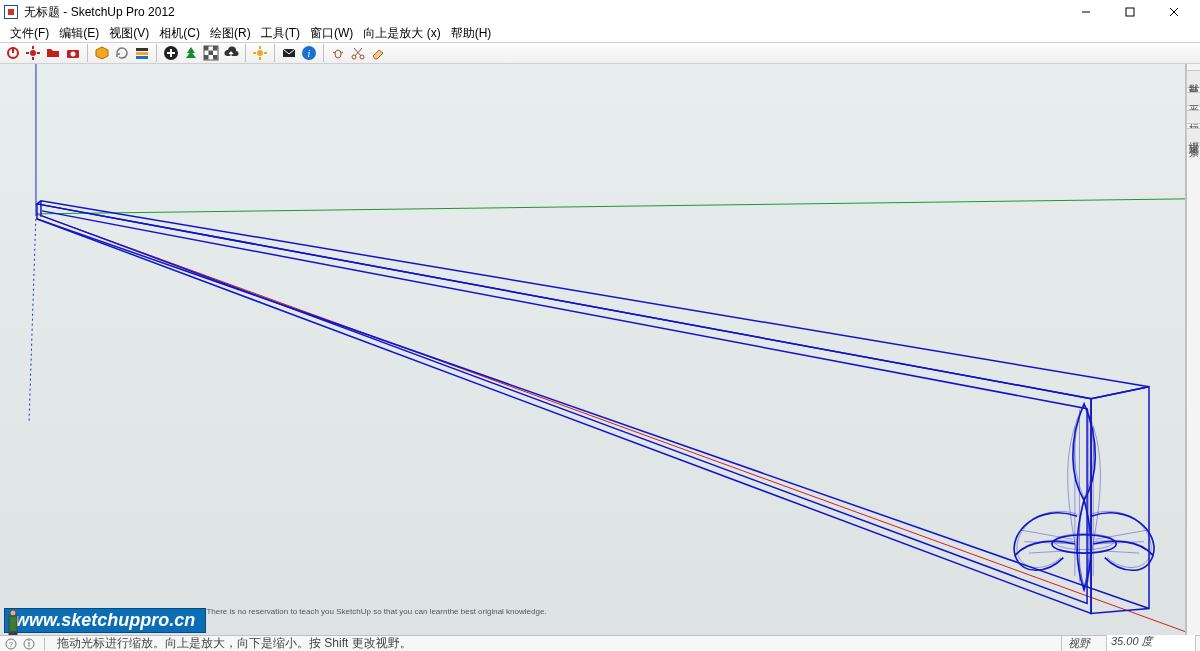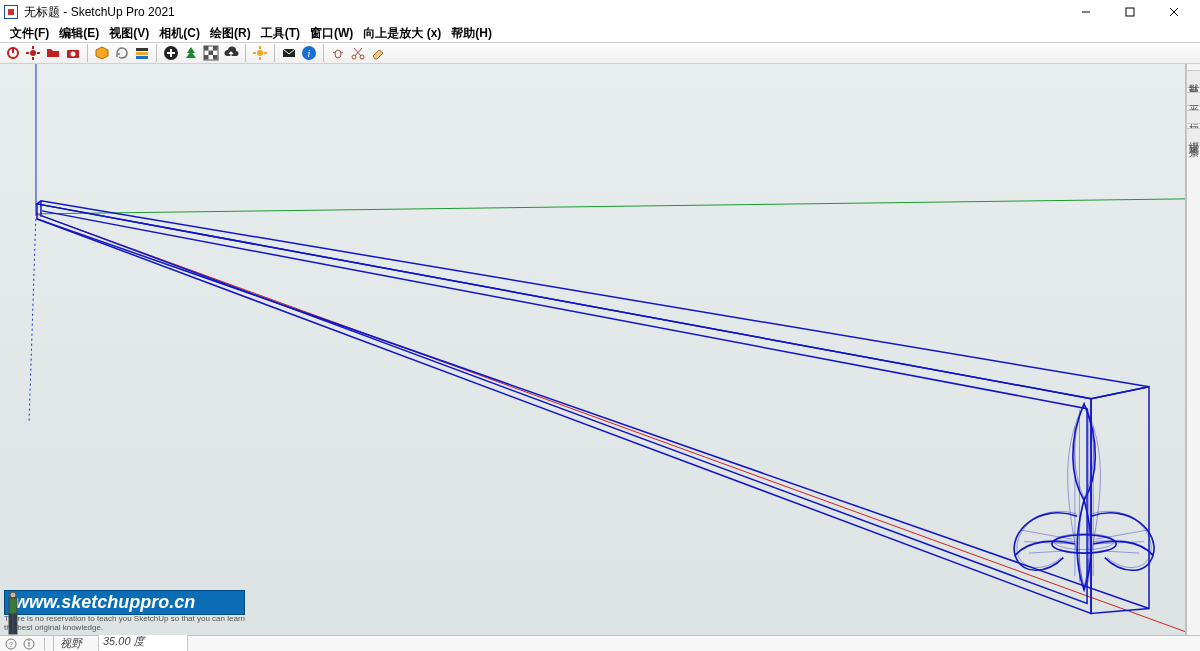--- a/index.html
+++ b/index.html
@@ -36,21 +36,20 @@
   .win-btn svg { width:10px; height:10px; stroke:#000; stroke-width:1; fill:none; }
 
   
   .menu-bar {
     height: 18px;
     display: flex;
     align-items: center;
     gap: 2px;
     padding-left: 6px;
     font-size: 12px;
-    font-weight: bold;
   }
   .menu-item { padding: 0 4px; cursor: pointer; }
 
   
   .toolbar {
     height: 22px;
     border-top: 1px solid #d0d0d0;
     border-bottom: 1px solid #d0d0d0;
     background: linear-gradient(#fdfdfd,#f0f0f0);
     display: flex;
@@ -103,21 +102,21 @@
     position:absolute;
     left:4px; bottom:2px;
     display:flex;
     align-items:flex-end;
     gap:4px;
   }
   .figure-icon {
     width:18px; height:46px;
   }
   .watermark-box {
-    display:flex; flex-direction:column;
+    display:flex; flex-direction:row;
   }
   .watermark-url {
     background:#0a6db5;
     color:#fff;
     border:1px solid #004b80;
     padding:1px 10px;
     font-size:18px;
     font-family: Arial, sans-serif;
     font-style: italic;
     font-weight:bold;
@@ -156,21 +155,21 @@
     font-size:11px;
     color:#444;
   }
 </style>
 </head>
 <body>
 
 <div class="title-bar">
   <div class="title-left">
     <div class="app-icon"></div>
-    <div class="title-text">无标题 - SketchUp Pro 2021</div>
+    <div class="title-text">无标题 - SketchUp Pro 2012</div>
   </div>
   <div class="win-controls">
     <div class="win-btn">
       <svg viewBox="0 0 10 10">
           <line x1="1" y1="5" x2="9" y2="5"></line>
         </svg>
     </div>
     <div class="win-btn">
       <svg viewBox="0 0 10 10">
           <rect x="1" y="1" width="8" height="8"></rect>
@@ -419,17 +418,18 @@
       </svg>
   </div>
   <div class="sb-btn">
     <svg viewBox="0 0 12 12">
         <circle cx="6" cy="6" r="5"></circle>
         <line x1="6" y1="4" x2="6" y2="9"></line>
         <circle cx="6" cy="2.5" r="0.7" fill="#777" stroke="none"></circle>
       </svg>
   </div>
   <div class="sb-sep"></div>
+  <div class="sb-hint">拖动光标进行缩放。向上是放大，向下是缩小。按 Shift 更改视野。</div>
   <div class="sb-right">
     <span class="sb-label">视野</span>
     <span class="sb-value">35.00 度</span>
   </div>
 </div>
 
 </body></html>

